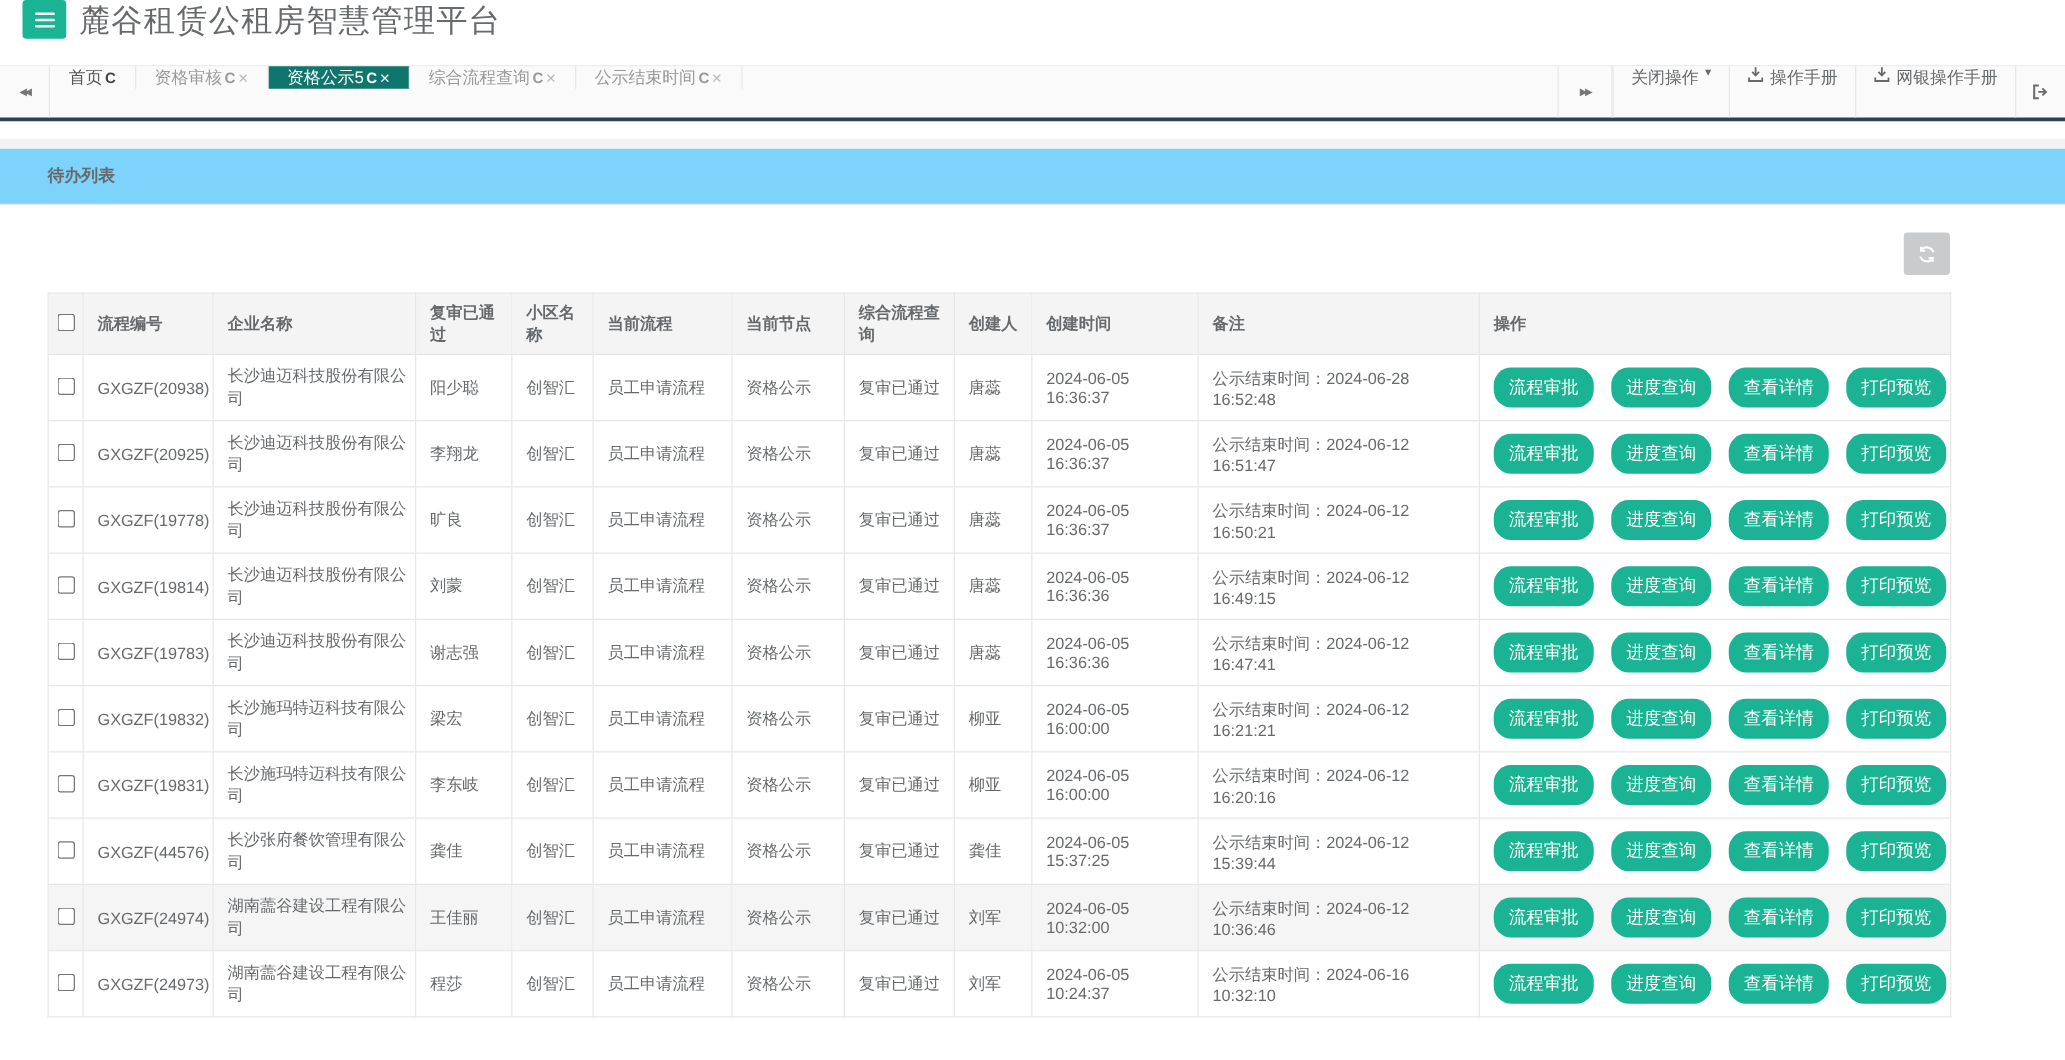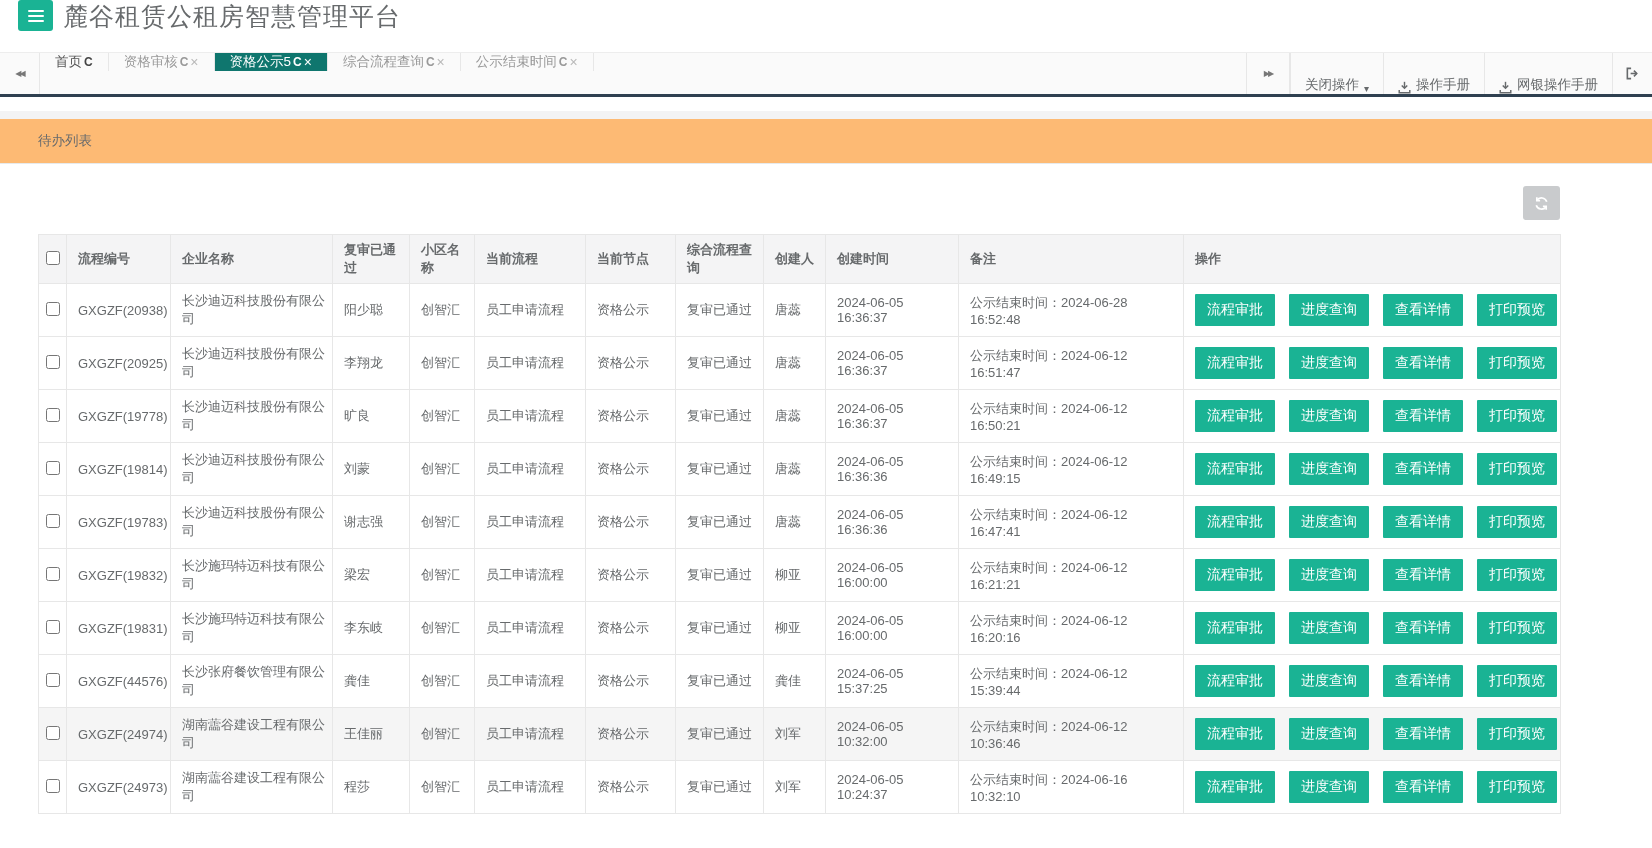--- a/index.html
+++ b/index.html
@@ -26,50 +26,50 @@
   .tabs { display:flex; align-items:flex-start; }
   .tab { display:flex; align-items:center; padding:0 15px; border-right:1px solid #e7e7e7;
     font-size:13.5px; color:#999; cursor:pointer; white-space:nowrap; }
   .tab .c-icon { font-weight:bold; font-size:12px; margin-left:2px; }
   .tab .x-icon { color:#b9b9b9; font-size:14px; margin-left:2px; line-height:1; }
   .tab.home { color:#575757; }
   .tab.home .c-icon { color:#444; }
   .tab.active { background:#0f766e; color:#fff; }
   .tab.active .c-icon, .tab.active .x-icon { color:#fff; }
   .tab-right { margin-left:auto; display:flex; align-items:stretch; }
-  .tab-tool { display:flex; align-items:flex-end; gap:5px; padding:0 14px; font-size:13.5px;
+  .tab-tool { display:flex; align-items:flex-start; gap:5px; padding:0 14px; font-size:13.5px;
     color:#676a6c; border-left:1px solid #e7e7e7; cursor:pointer; white-space:nowrap; }
   .tab-tool svg { display:block; }
   .caret { font-size:10px; color:#676a6c; }
   .logout-tool { border-left:1px solid #e7e7e7; display:flex; align-items:center; padding:0 12px; cursor:pointer; }
 
   
   .gray-strip { height:8px; background:#f3f3f4; margin-top:14px; }
-  .panel-title { padding:13px 0 13px 38px; font-size:13.5px; font-weight:normal; color:#676a6c;
-    border-bottom:1px solid #e7eaec; background:#fdba74; }
+  .panel-title { padding:13px 0 13px 38px; font-size:13.5px; font-weight:bold; color:#676a6c;
+    border-bottom:1px solid #e7eaec; background:#7dd3fc; }
   .panel-body { padding-top:22px; }
   .toolbar { width:1522px; margin-left:38px; display:flex; justify-content:flex-end; }
   .refresh-btn { width:37px; height:34px; background:#c9cbcd; border:none; border-radius:3px;
     display:flex; align-items:center; justify-content:center; cursor:pointer; }
 
   
   table { width:1522px; margin:14px 0 0 38px; border-collapse:collapse; table-layout:fixed; }
   th, td { border:1px solid #e7e7e7; font-size:13px; color:#676a6c; text-align:left;
     padding:6px 6px 6px 11px; overflow:hidden; }
   th { background:#f4f4f5; font-weight:bold; height:45px; }
   td { height:53px; background:#fff; }
   tr.hl td { background:#f5f5f5; }
   .col-check { width:28px; } .col-id { width:104px; } .col-company { width:162px; }
   .col-applicant { width:77px; } .col-community { width:65px; } .col-flow { width:111px; }
   .col-node { width:90px; } .col-status { width:88px; } .col-creator { width:62px; }
   .col-created { width:133px; } .col-remark { width:225px; } .col-actions { width:377px; }
   th.check-cell, td.check-cell { text-align:center; padding:6px 2px; }
   input[type=checkbox] { width:14px; height:14px; margin:0; cursor:pointer; }
   .actions { display:flex; gap:14px; }
-  .act-btn { background:#1ab394; color:#fff; border:none; border-radius:1px; padding:7px 12px;
+  .act-btn { background:#1ab394; color:#fff; border:none; border-radius:14px; padding:7px 12px;
     font-size:14px; font-family:inherit; cursor:pointer; white-space:nowrap; }
 </style>
 </head>
 <body>
 
 <header class="app-header">
   <button class="menu-btn">
       <i></i>
       <i></i>
       <i></i>

